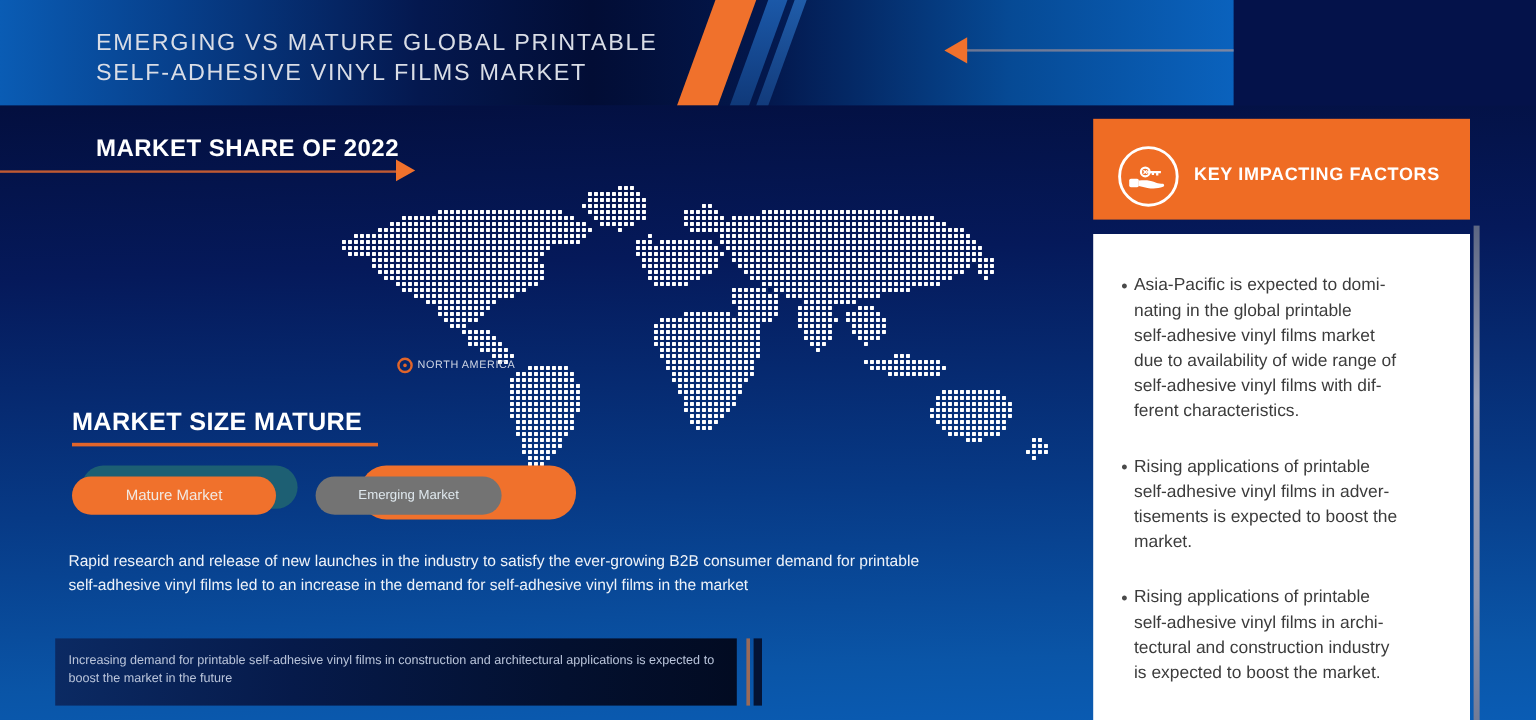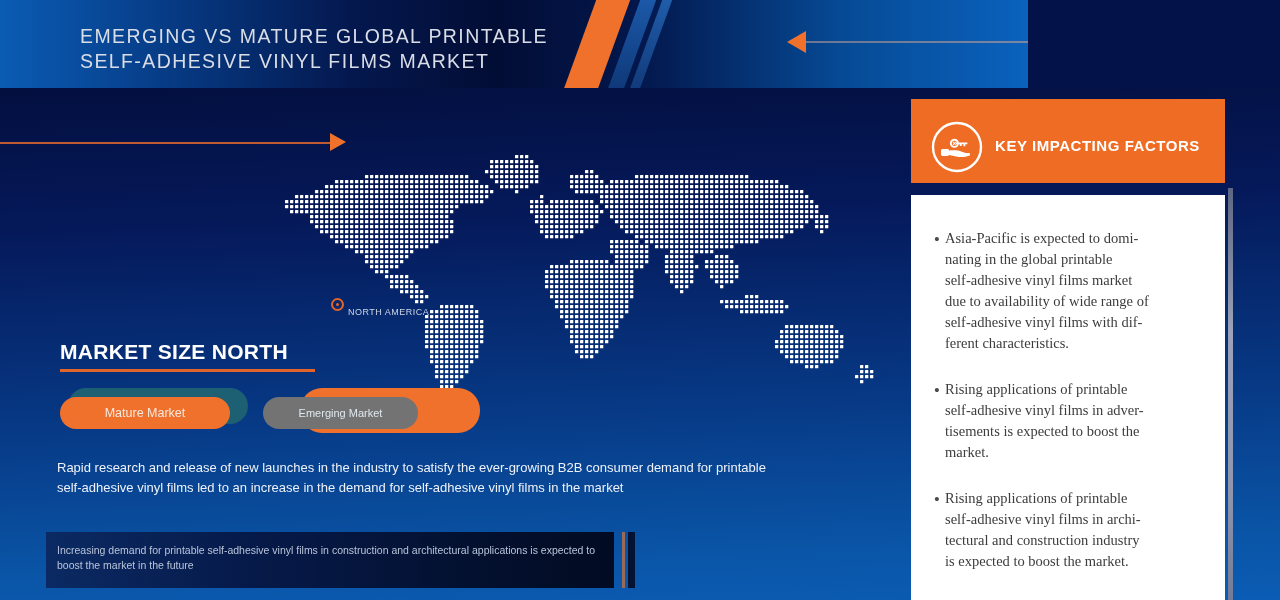--- a/index.html
+++ b/index.html
@@ -59,21 +59,21 @@
   .map svg{display:block;}
   .na-marker{
     position:absolute;left:331px;top:298px;width:13px;height:13px;
     border:2px solid #e1652a;border-radius:50%;box-sizing:border-box;
   }
   .na-marker::after{
     content:"";position:absolute;left:3px;top:3px;width:3px;height:3px;
     background:#e1652a;border-radius:50%;
   }
   .na-label{
-    position:absolute;left:348px;top:307px;color:#cfd6e4;
+    position:absolute;left:348px;top:299px;color:#cfd6e4;
     font-size:9px;letter-spacing:.5px;
   }
 
   
   .mst-title{
     position:absolute;left:60px;top:340px;
     color:#ffffff;font-size:21px;font-weight:700;letter-spacing:.3px;
   }
   .mst-rule{
     position:absolute;left:60px;top:369px;width:255px;height:2.5px;background:#e1652a;
@@ -149,21 +149,21 @@
     box-sizing:border-box;
   }
   .kif-item{
     display:flex;margin-bottom:25px;
   }
   .kif-bullet{
     color:#4a4a4a;font-size:15px;line-height:21px;width:16px;flex:0 0 16px;
     text-align:center;
   }
   .kif-text{
-    color:#3c3c3c;font-size:14.5px;line-height:21px;flex:1;white-space:pre-line;font-family:Liberation Serif, serif;
+    color:#3c3c3c;font-size:14.5px;line-height:21px;flex:1;white-space:pre-line;
   }
 </style>
 </head>
 <body>
 
 <div class="stage">
 
   <div class="header">
     <div class="stripe stripe-blue2"></div>
     <div class="stripe stripe-blue1"></div>
@@ -171,20 +171,21 @@
     <div class="hdr-title">EMERGING VS MATURE GLOBAL PRINTABLE
 SELF-ADHESIVE VINYL FILMS MARKET</div>
     <div class="hdr-arrow-line"></div>
     <div class="hdr-arrow-head"></div>
   </div>
 
   <div class="body-bg"></div>
 
   <div class="ms-rule"></div>
   <div class="ms-arrow"></div>
+  <div class="ms-title">MARKET SHARE OF 2022</div>
 
   <div class="map">
     <svg width="610" height="250" viewBox="0 0 610 250" xmlns="http://www.w3.org/2000/svg">
       <defs>
         <g id="d">
             <rect width="3.4" height="3.4" rx="0.5" fill="#ffffff"></rect>
           </g>
       </defs>
       <g id="dots" fill="#ffffff">
           <rect x="237.0" y="7.0" width="3.3" height="3.3" rx="0.5"></rect>
@@ -2077,21 +2078,21 @@
           <rect x="162.0" y="237.0" width="3.3" height="3.3" rx="0.5"></rect>
           <rect x="167.0" y="237.0" width="3.3" height="3.3" rx="0.5"></rect>
           <rect x="172.0" y="237.0" width="3.3" height="3.3" rx="0.5"></rect>
           <rect x="167.0" y="242.0" width="3.3" height="3.3" rx="0.5"></rect>
         </g>
     </svg>
   </div>
   <div class="na-marker"></div>
   <div class="na-label">NORTH AMERICA</div>
 
-  <div class="mst-title">MARKET SIZE NORTH</div>
+  <div class="mst-title">MARKET SIZE MATURE</div>
   <div class="mst-rule"></div>
 
   <div class="pill-wrap">
     <div class="shadow-teal"></div>
     <div class="shadow-orange"></div>
     <div class="pill-mature">Mature Market</div>
     <div class="pill-emerging">Emerging Market</div>
   </div>
 
   <div class="para">Rapid research and release of new launches in the industry to satisfy the ever-growing B2B consumer demand for printable self-adhesive vinyl films led to an increase in the demand for self-adhesive vinyl films in the market</div>

